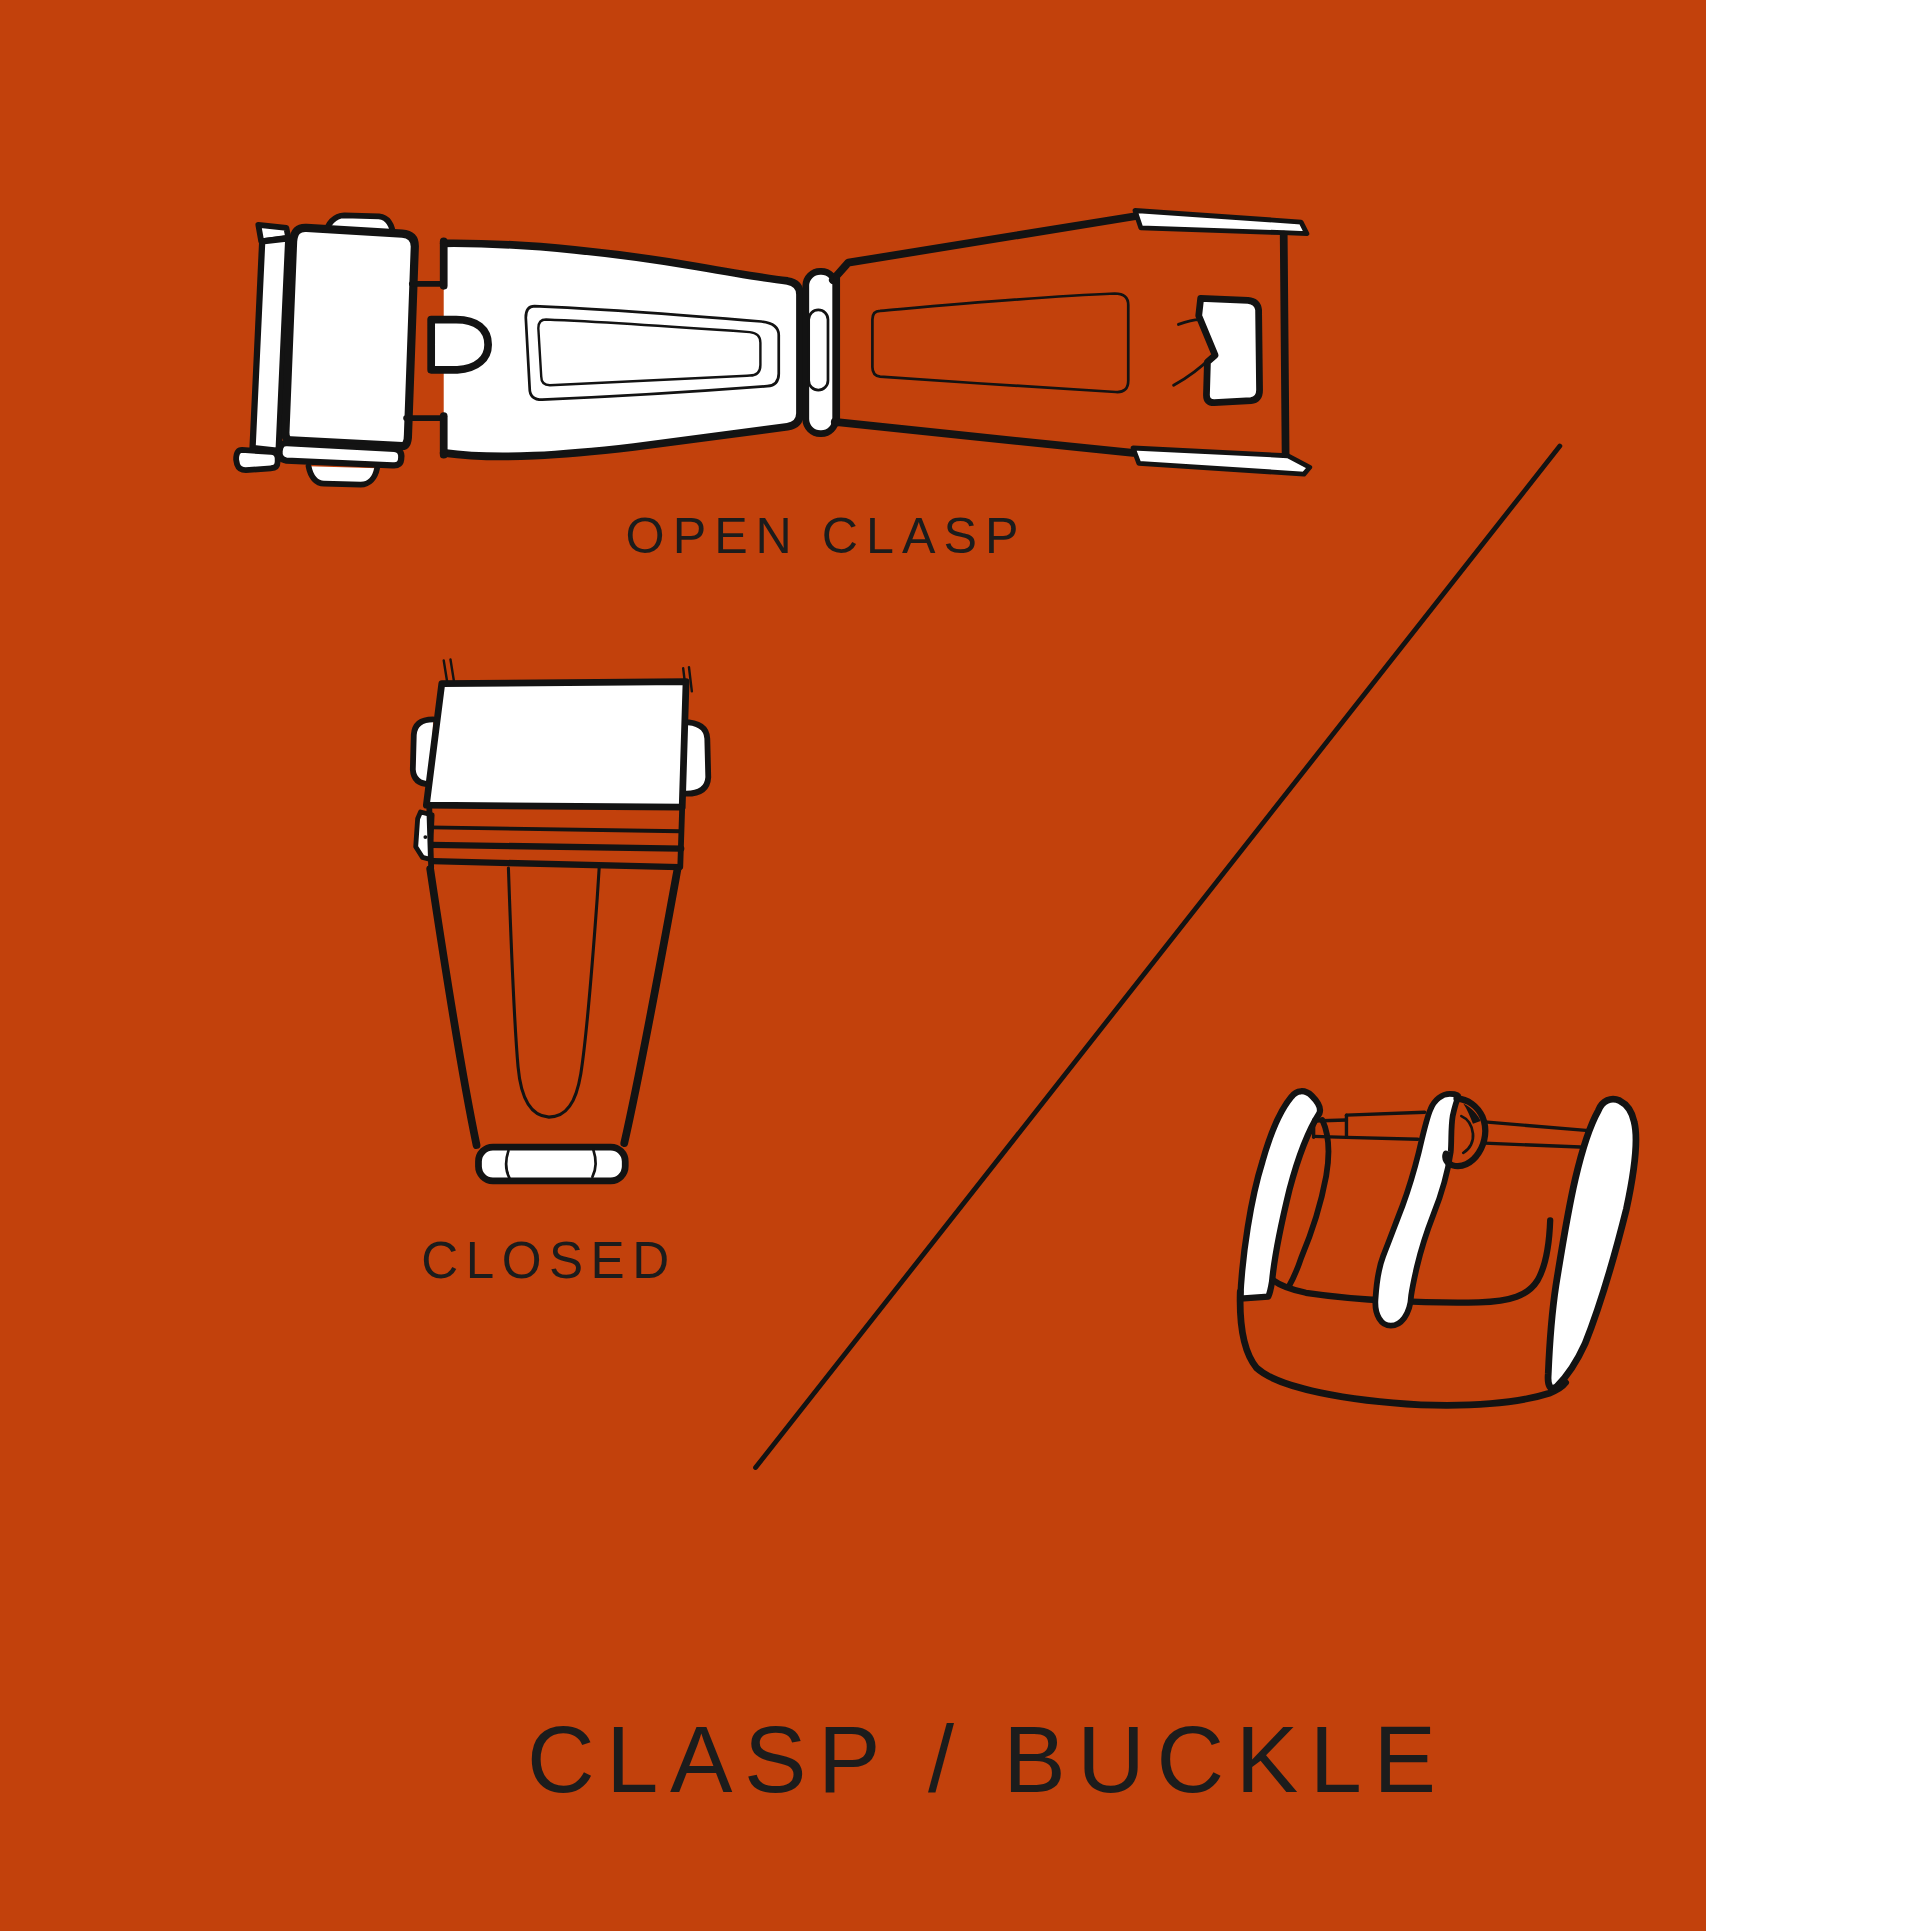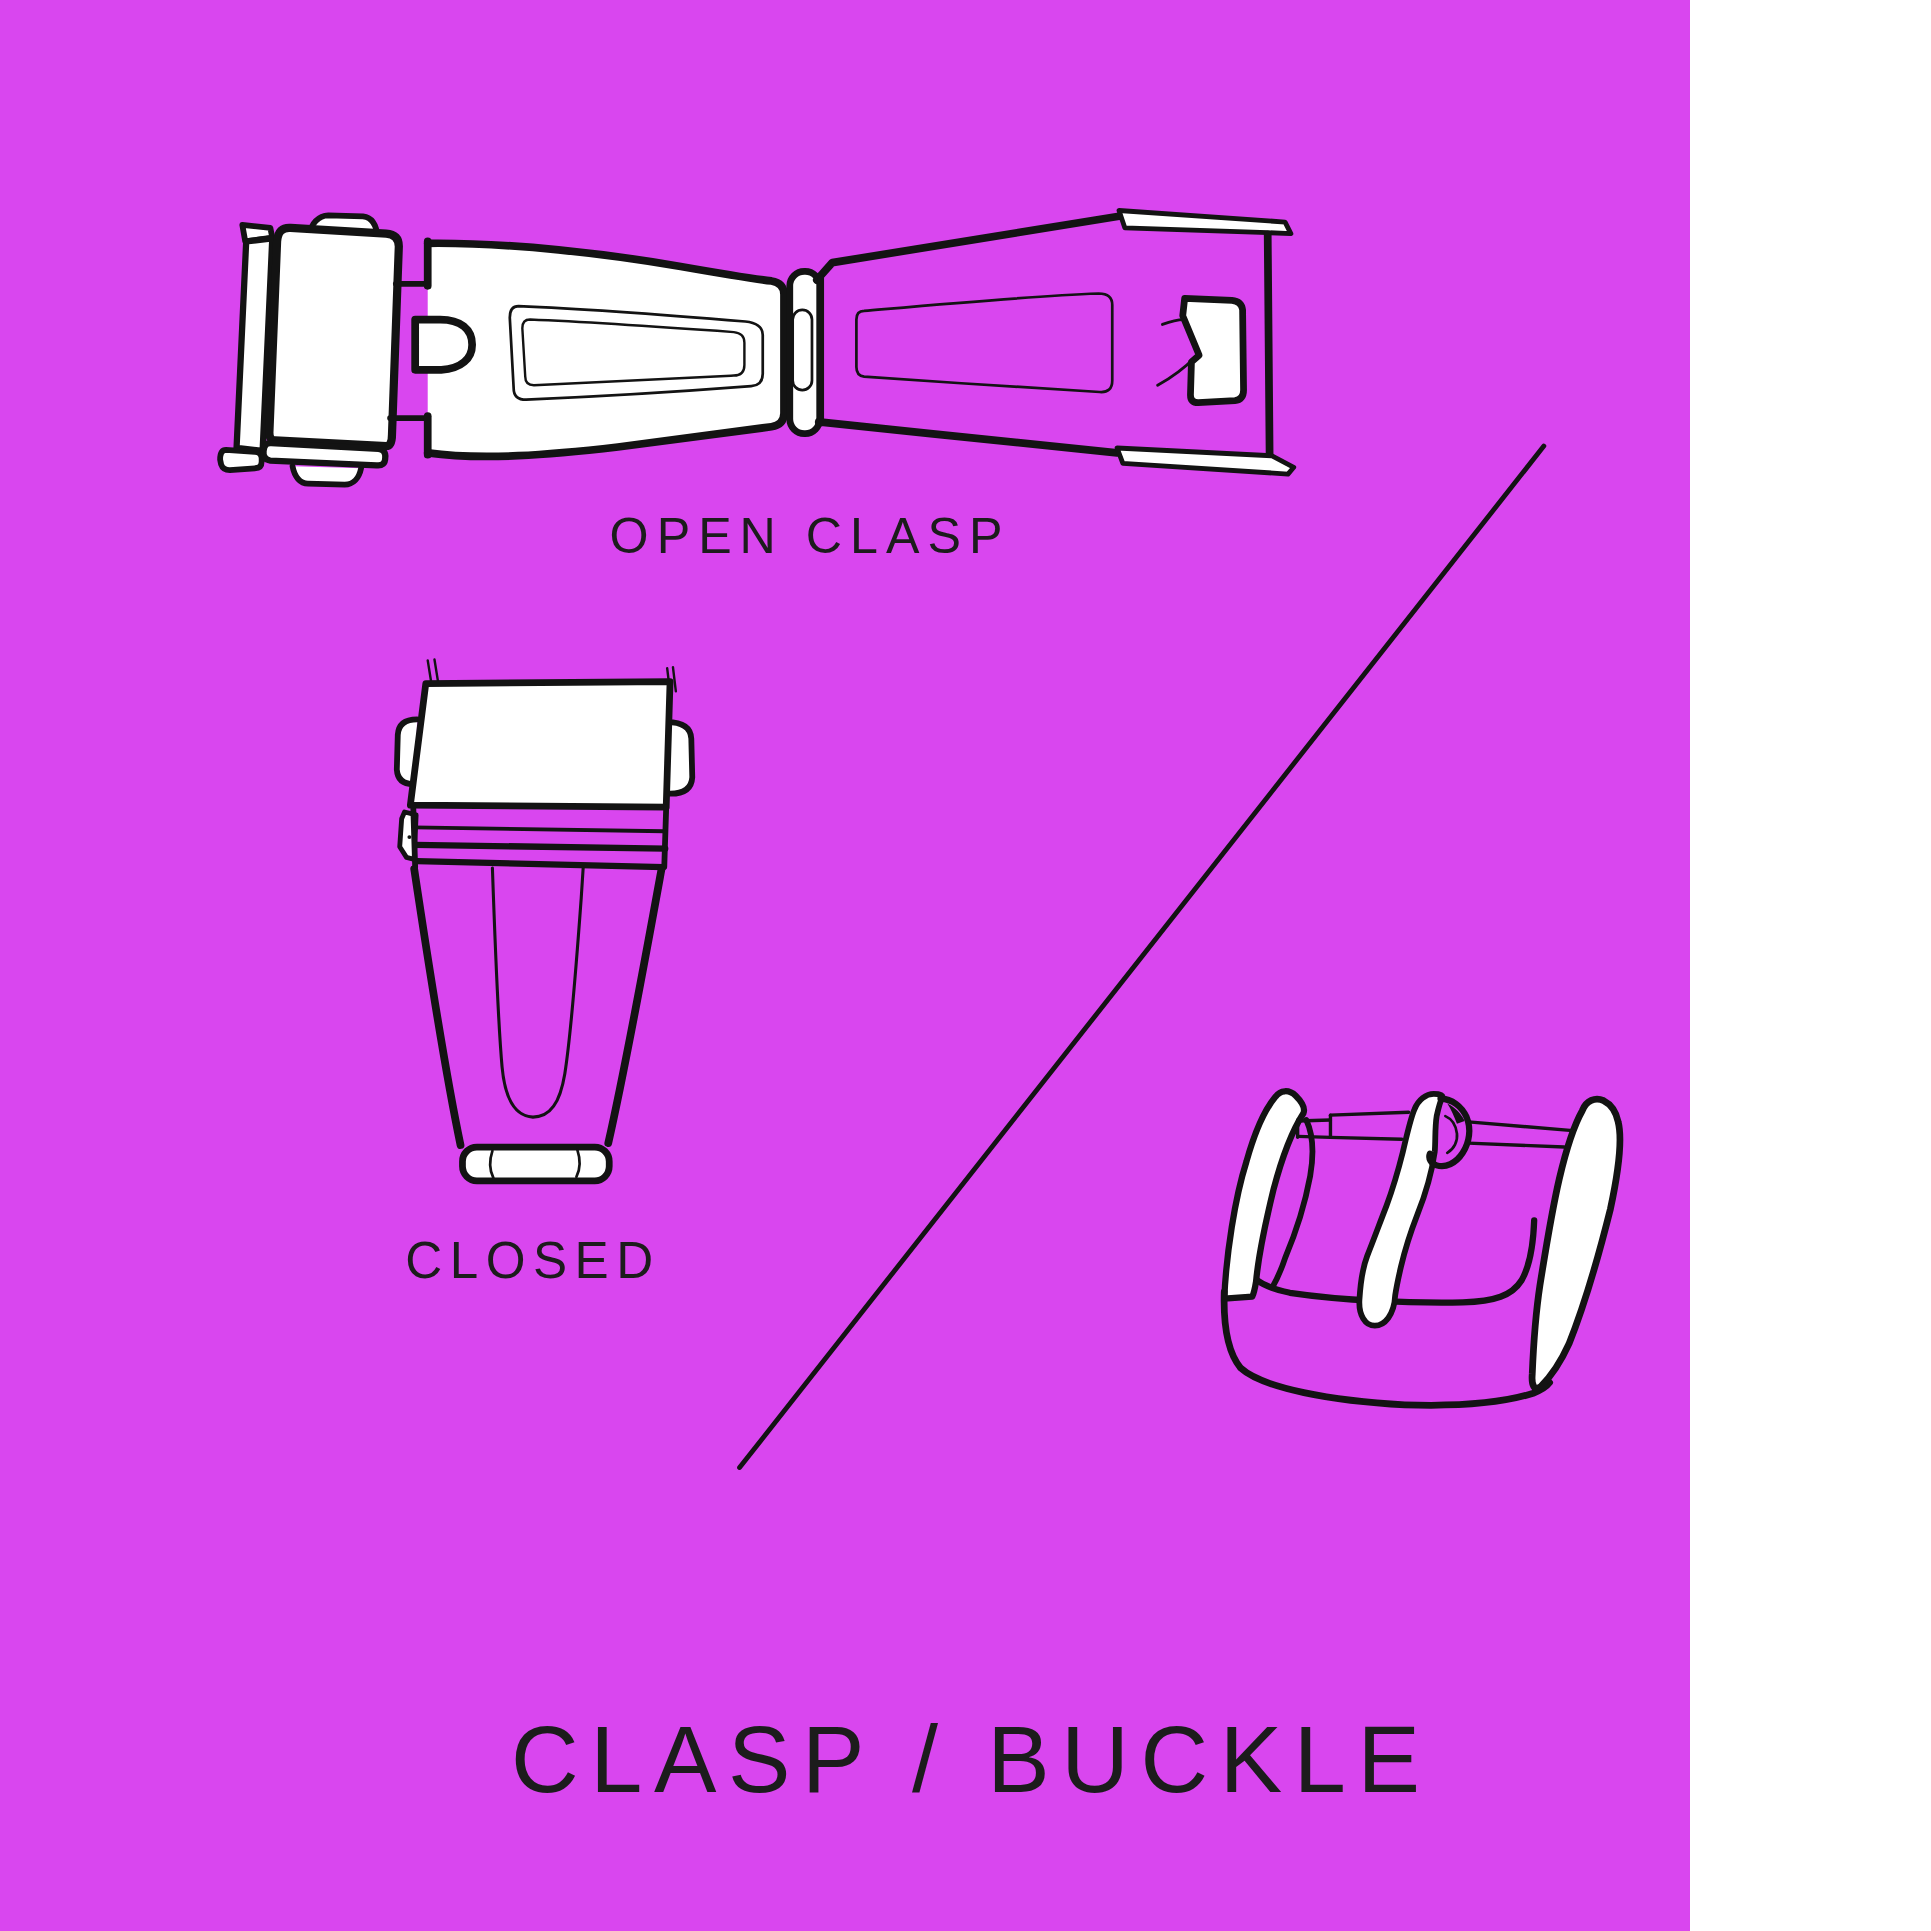--- a/index.html
+++ b/index.html
@@ -1,16 +1,16 @@
 <!DOCTYPE html>
 <html><head>
 <meta charset="utf-8">
 <style>
   html,body{margin:0;padding:0;background:#ffffff;}
-  #page{width:1690px;height:1931px;position:relative;background:#d946ef;overflow:hidden;}
+  #page{width:1690px;height:1931px;position:relative;background:#c2410c;overflow:hidden;padding-left:16px;}
   svg{display:block;}
   text{font-family:"Liberation Sans", sans-serif; fill:#1c1c1c;}
 </style>
 </head>
 <body>
 <div id="page">
 <svg width="1931" height="1931" viewBox="0 0 2000 2000" fill="none" stroke-linecap="round" stroke-linejoin="round">
 
   <g stroke="#131313">
 

